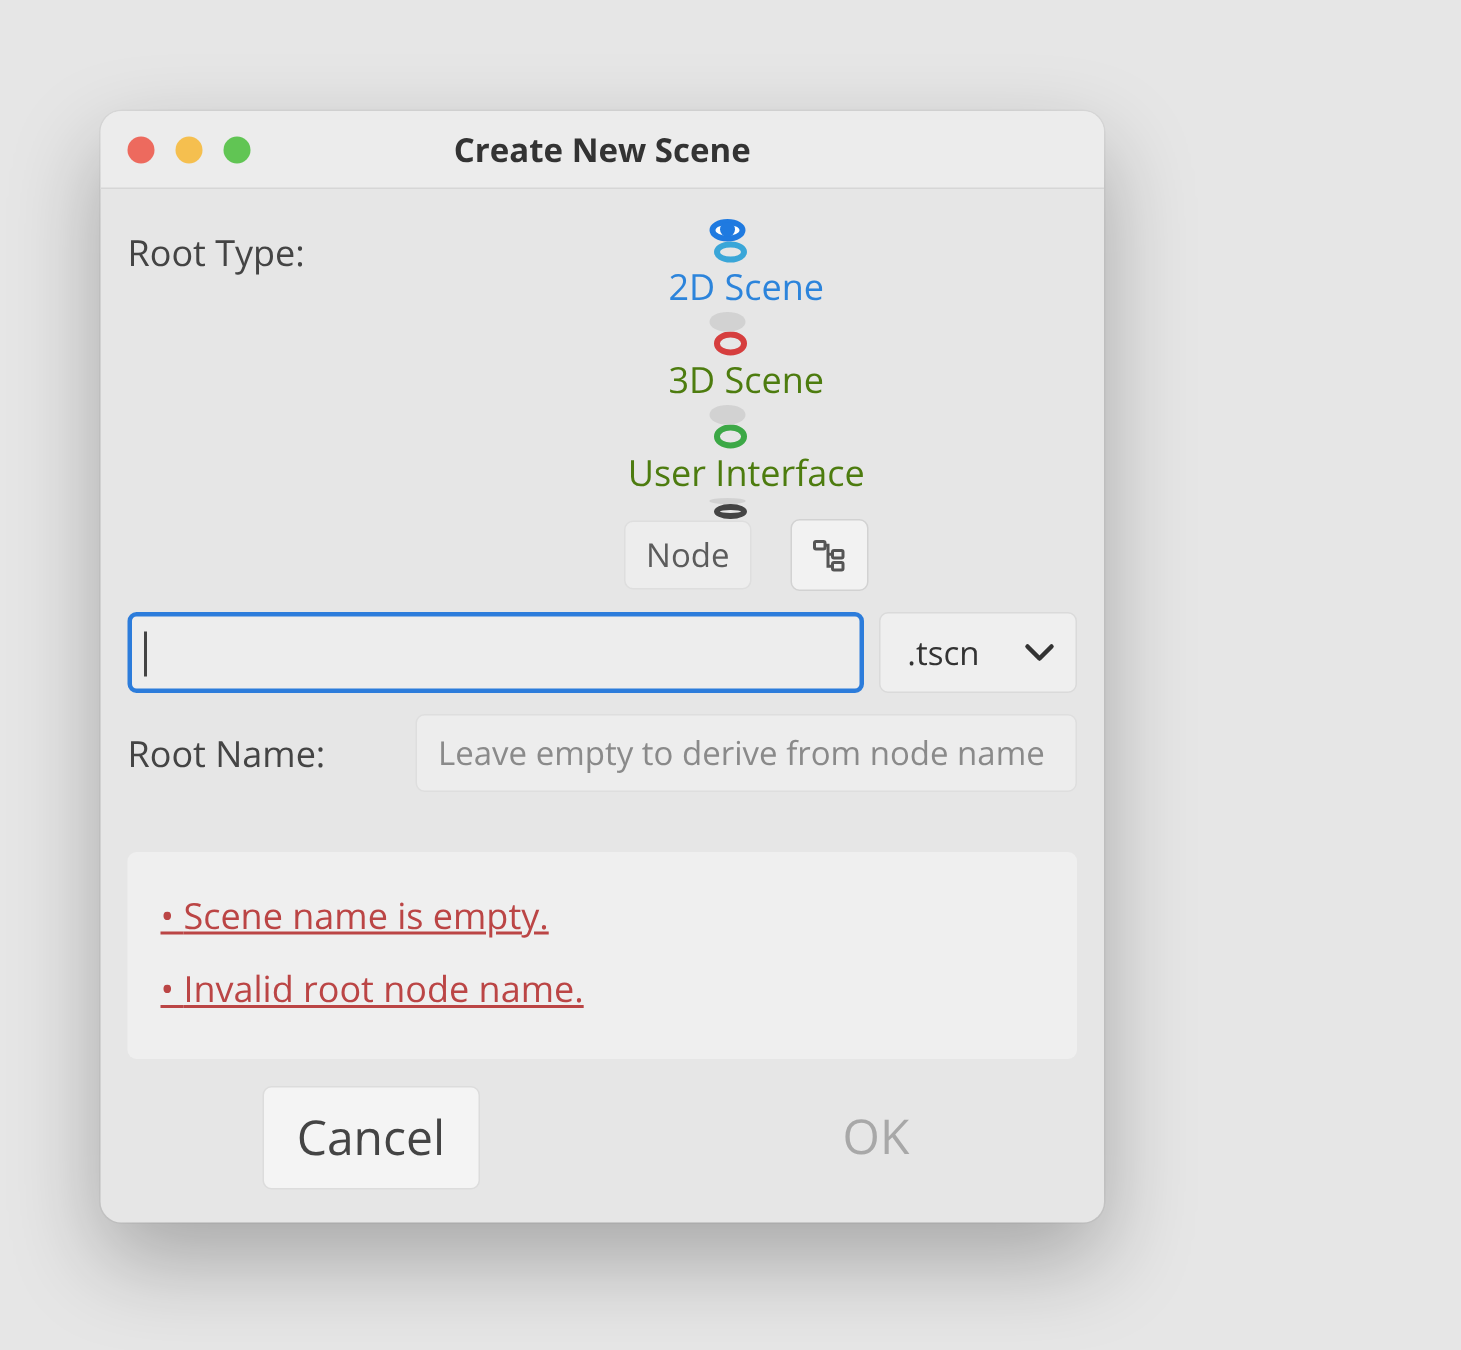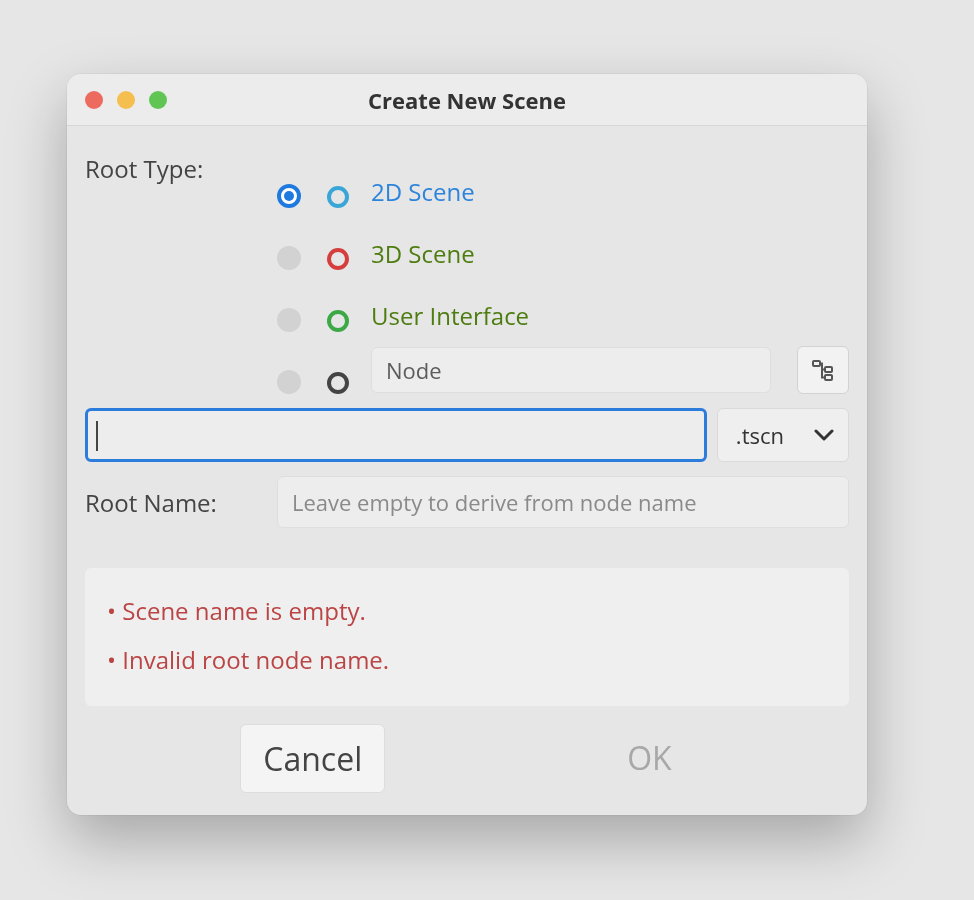--- a/index.html
+++ b/index.html
@@ -9,21 +9,21 @@
     background: #e6e6e6;
     font-family: -apple-system, BlinkMacSystemFont, "Segoe UI", "Open Sans", sans-serif;
     font-size: 24px;
     color: #444;
     position: relative;
   }
   .window {
     position: absolute;
     left: 67px;
     top: 74px;
-    width: 800px;
+    width: 669px;
     background: #e6e6e6;
     border-radius: 14px;
     box-shadow: 0 25px 60px rgba(0,0,0,0.28), 0 0 0 1px rgba(0,0,0,0.04);
     overflow: hidden;
   }
   .titlebar {
     height: 52px;
     background: #ececec;
     border-bottom: 1px solid #d6d6d6;
     display: flex;
@@ -59,22 +59,23 @@
     width: 192px;
     padding-top: 6px;
     font-size: 24px;
     color: #444;
   }
   .options-col {
     flex: 1;
   }
   .opt-row {
     display: flex;
-    align-items: flex-end;
+    align-items: center;
     height: 62px;
+    flex-direction: column;
   }
   .radio {
     width: 24px; height: 24px;
     border-radius: 50%;
     border: 2px solid #bdbdbd;
     background: #d2d2d2;
     margin-right: 26px;
     position: relative;
   }
   .radio.selected {
@@ -187,20 +188,21 @@
   .errors {
     margin-top: 40px;
     background: #efefef;
     border-radius: 6px;
     padding: 18px 22px 22px 22px;
   }
   .err {
     color: #bb4545;
     font-size: 24px;
     padding: 8px 0;
+    text-decoration: underline;
   }
   .err::before { content: "•   "; }
   .buttons {
     display: flex;
     justify-content: center;
     gap: 220px;
     margin-top: 18px;
     margin-bottom: 6px;
   }
   .btn {

